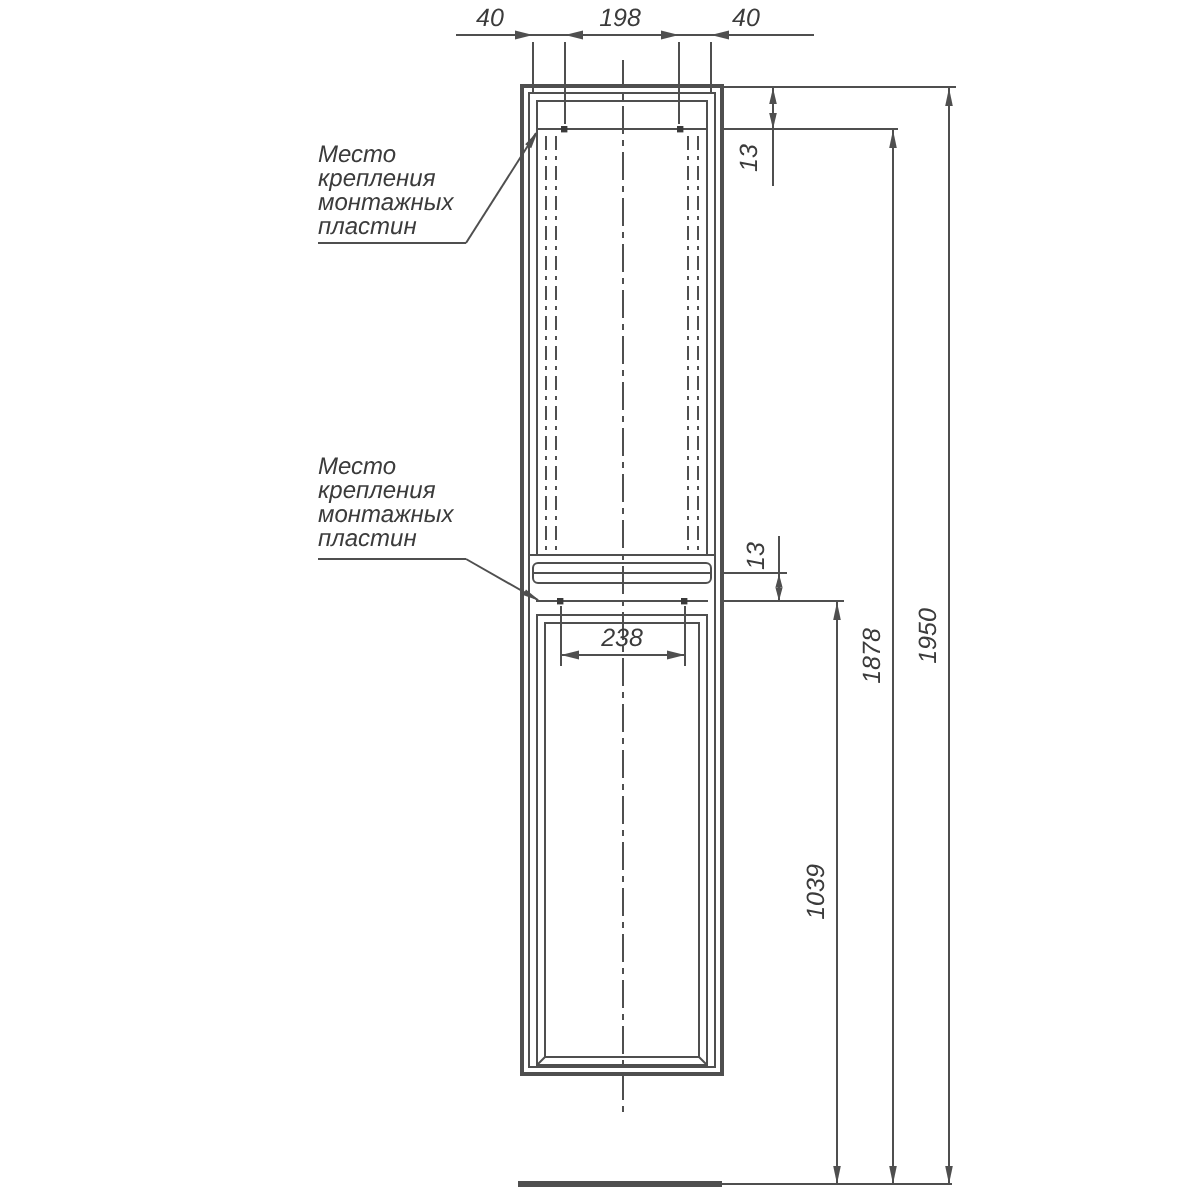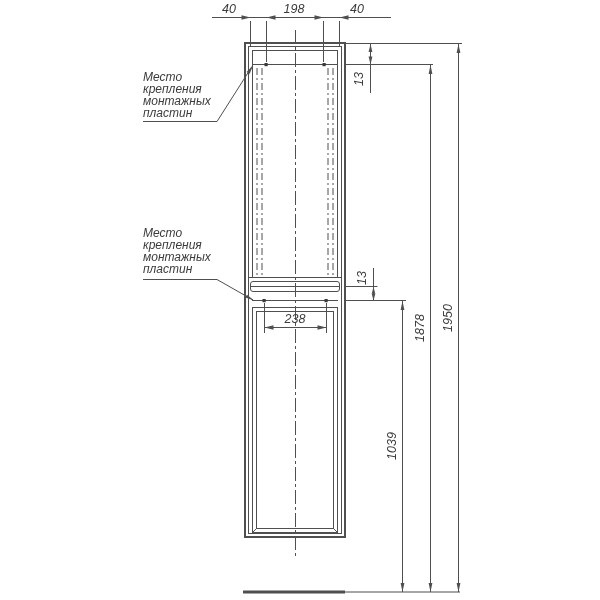--- a/index.html
+++ b/index.html
@@ -1,19 +1,19 @@
 <!DOCTYPE html>
 <html style="--bg: #ffffff; --line: #4f4f4f; --outline: #3a3a3a; --text: #3b3b3b;"><head>
 <meta charset="utf-8">
 <style>
   :root{
     --bg:#ffffff; --line:#4f4f4f; --outline:#3a3a3a; --text:#3b3b3b;
   }
   html,body{margin:0;padding:0;background:var(--bg);}
-  .stage{position:relative;width:516px;height:600px;background:var(--bg);overflow:hidden;}
+  .stage{position:relative;width:516px;height:600px;background:var(--bg);overflow:hidden;padding-left:16px;}
   svg{display:block;}
   svg line, svg rect.stroke, svg path, svg polyline{stroke:var(--line);fill:none;}
   text{
     font-family:"Liberation Sans", sans-serif;
     font-style:italic;
     fill:var(--text);
   }
   .dimtext{font-size:12.5px;}
   .notetext{font-size:12px;}
   .thin{stroke-width:1;}

